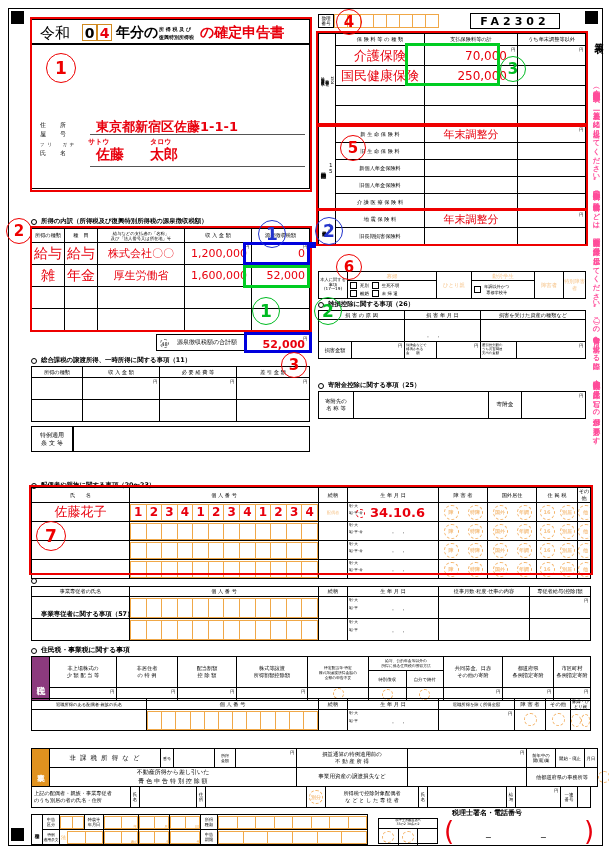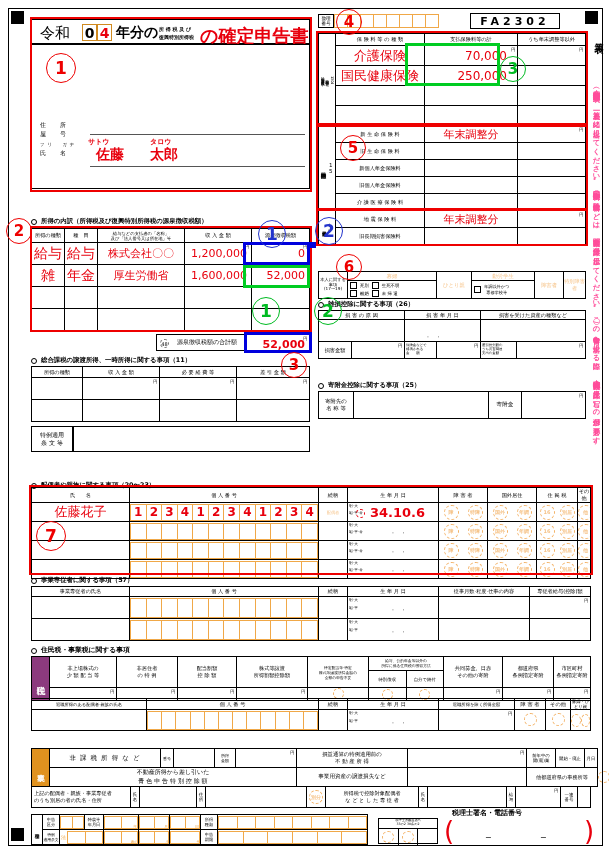--- a/index.html
+++ b/index.html
@@ -63,30 +63,31 @@
     <span class="abs" style="left:8px;top:4px;font-size:15px;font-weight:normal;">令和</span>
     <span class="abs bk" style="left:50px;top:4px;width:15px;height:17px;border-color:#d08a20;display:flex;align-items:center;justify-content:center;">
       <span style="font-size:14px;font-weight:bold;">0</span>
     </span>
     <span class="abs bk" style="left:65px;top:4px;width:15px;height:17px;border-color:#d08a20;display:flex;align-items:center;justify-content:center;">
       <span class="red" style="font-size:14px;font-weight:bold;">4</span>
     </span>
     <span class="abs" style="left:84px;top:4px;font-size:14px;font-weight:bold;">年分の</span>
     <span class="abs" style="left:127px;top:6px;font-size:5px;font-weight:bold;">所 得 税 及 び</span>
     <span class="abs" style="left:127px;top:14px;font-size:5px;font-weight:bold;">復興特別所得税</span>
-    <span class="abs" style="left:168px;top:4px;font-size:18px;font-weight:bold;color:#e8000d;">の確定申告書</span>
+    <span class="abs" style="left:168px;top:4px;font-size:14px;font-weight:bold;color:#e8000d;">の確定申告書</span>
   </div>
 
   <div class="abs bk" style="left:31px;top:44px;width:279px;height:145px;"></div>
 
   <div class="abs lbl" style="left:40px;top:122px;font-size:6px;letter-spacing:4px;white-space:pre;">住　所</div>
   <div class="abs lbl" style="left:40px;top:131px;font-size:6px;letter-spacing:4px;white-space:pre;">屋　号</div>
   <div class="abs lbl" style="left:40px;top:143px;font-size:4.4px;letter-spacing:3px;white-space:pre;">フリ　ガナ</div>
   <div class="abs lbl" style="left:40px;top:150px;font-size:6px;letter-spacing:4px;white-space:pre;">氏　名</div>
 
+  <div class="abs redtxt" style="left:96px;top:118px;font-size:13px;">東京都新宿区佐藤1-1-1</div>
   <div class="abs" style="left:90px;top:134px;width:215px;height:1px;background:#555;"></div>
   <div class="abs redtxt" style="left:88px;top:137px;font-size:7px;">サトウ</div>
   <div class="abs redtxt" style="left:150px;top:137px;font-size:7px;">タロウ</div>
   <div class="abs redtxt" style="left:96px;top:146px;font-size:14px;">佐藤</div>
   <div class="abs redtxt" style="left:150px;top:146px;font-size:14px;">太郎</div>
   <div class="abs" style="left:90px;top:166px;width:215px;height:1px;background:#555;"></div>
 
   <div class="abs" style="left:31px;top:219px;width:6px;height:6px;border:1px solid #000;border-radius:50%;"></div>
   <div class="abs lbl7" style="left:41px;top:218px;font-weight:bold;font-size:6.4px;">所得の内訳（所得税及び復興特別所得税の源泉徴収税額）</div>
 
@@ -391,21 +392,21 @@
         </td>
         <td>
           <span class="ghostcirc ghost ctr" style="width:13px;height:13px;margin:auto;">他</span>
         </td>
       </tr>
     </tbody>
       </table>
   </div>
 
   <div class="abs" style="left:31px;top:578px;width:6px;height:6px;border:1px solid #000;border-radius:50%;"></div>
-  <div class="abs lbl7" style="left:41px;top:577px;font-weight:bold;font-size:6.4px;text-align:right;">事業専従者に関する事項（57）</div>
+  <div class="abs lbl7" style="left:41px;top:611px;font-weight:bold;font-size:6.4px;text-align:right;">事業専従者に関する事項（57）</div>
 
   <div class="abs" style="left:31px;top:586px;width:560px;height:54px;">
     <table class="g">
       <tbody>
           <tr style="height:10px;">
         <td style="width:97px;">事業専従者の氏名</td>
         <td style="width:188px;">個 人 番 号</td>
         <td style="width:28px;">続柄</td>
         <td style="width:90px;">生 年 月 日</td>
         <td style="width:90px;">従事月数·程度·仕事の内容</td>

